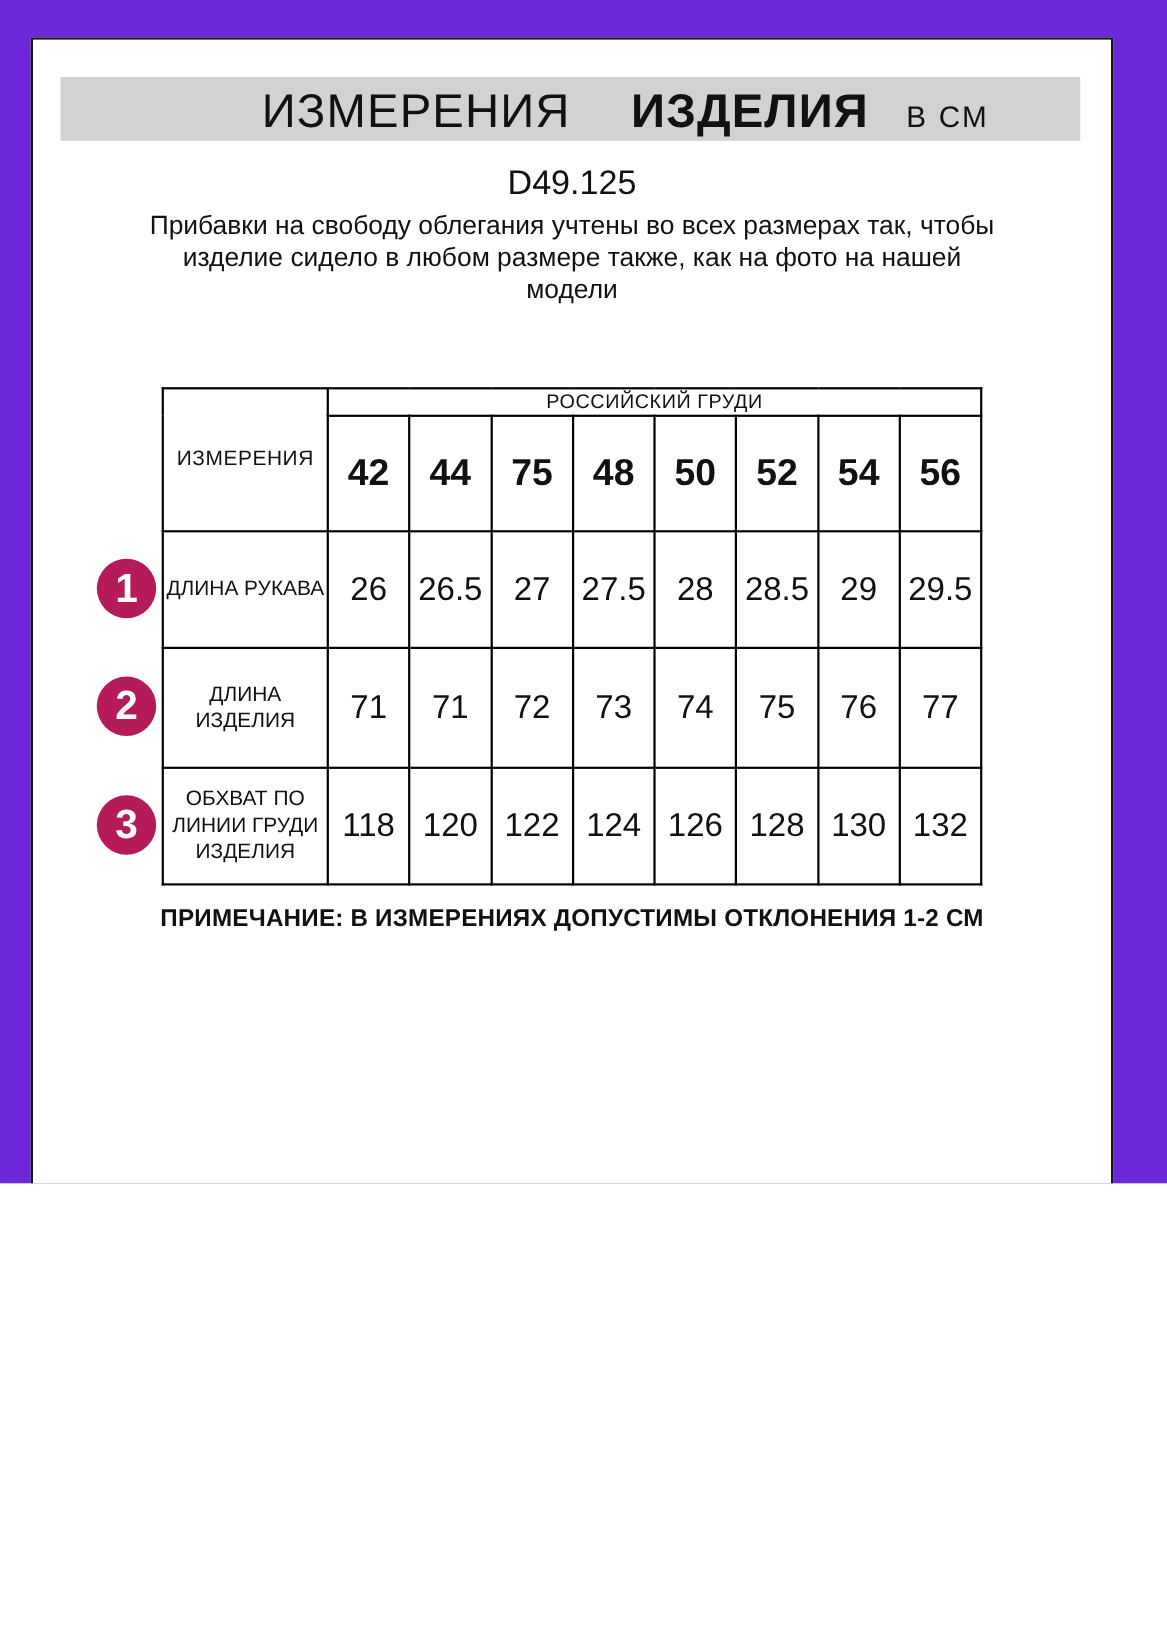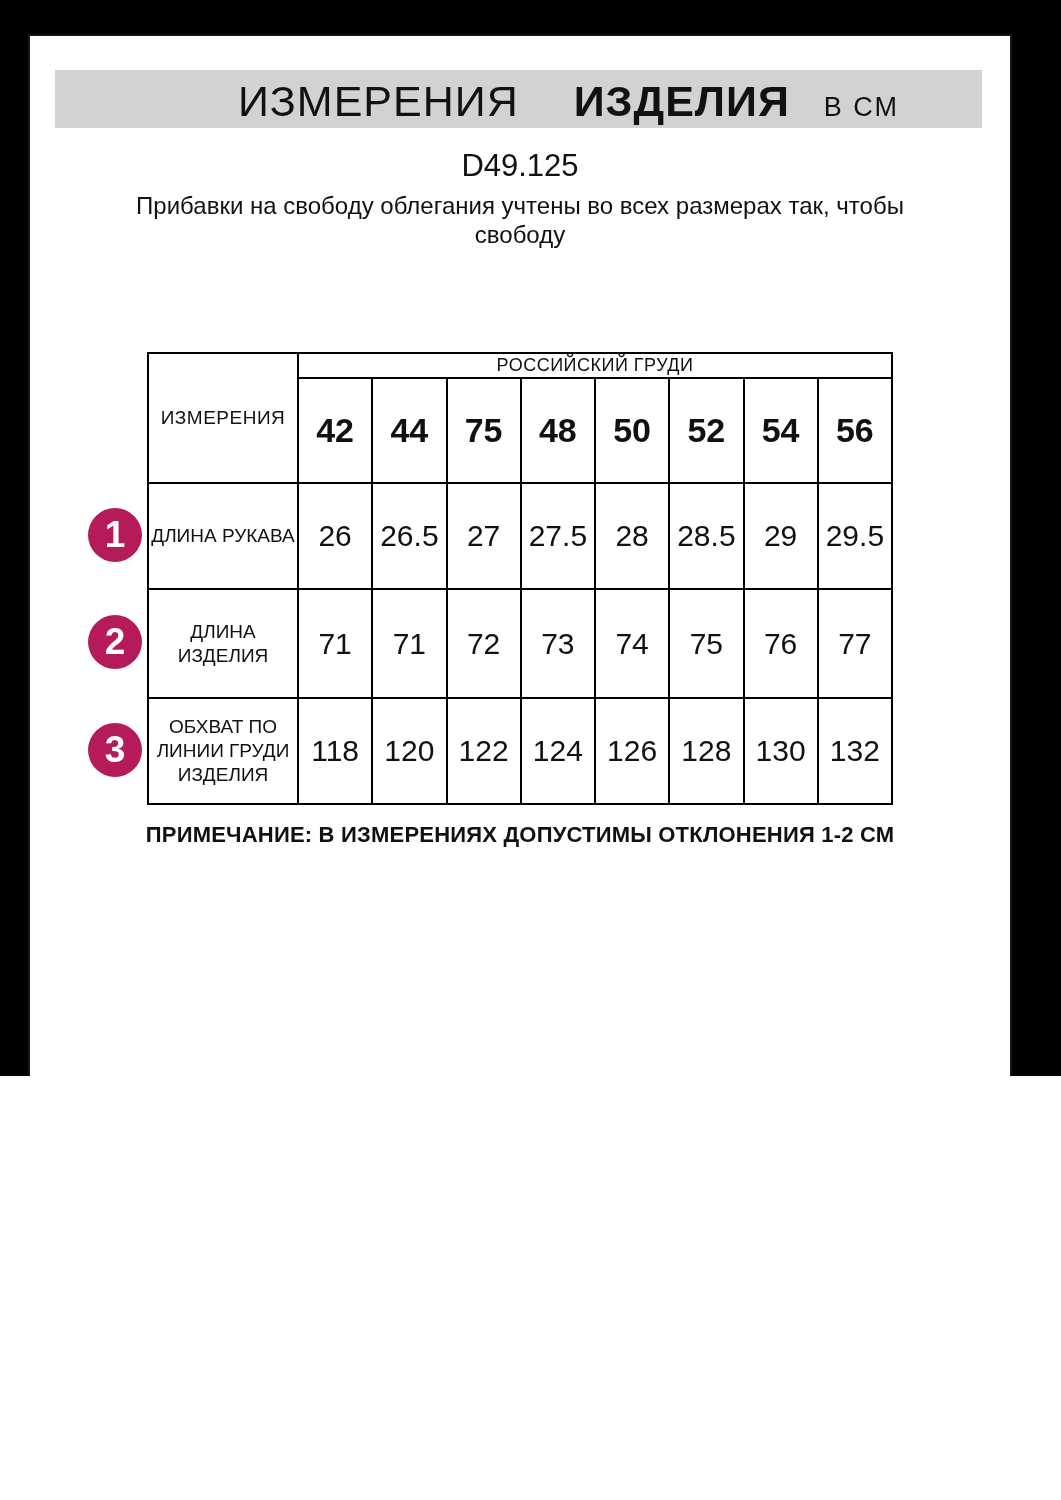--- a/index.html
+++ b/index.html
@@ -6,21 +6,21 @@
     margin: 0;
     padding: 0;
     background: #ffffff;
     font-family: "Liberation Sans", sans-serif;
     color: #111;
   }
   .canvas {
     position: relative;
     width: 1061px;
     height: 1076px;
-    background: #000000;
+    background: #6d28d9;
     overflow: hidden;
   }
   .page {
     position: absolute;
     left: 28px;
     top: 34px;
     width: 984px;
     height: 1416px;
     border: 2px solid #161616;
     box-sizing: border-box;
@@ -152,21 +152,22 @@
   <div class="page">
 
     <div class="title-bar">
       <span class="title-word1">ИЗМЕРЕНИЯ</span><span class="title-word2">ИЗДЕЛИЯ</span><span class="title-unit">В СМ</span>
     </div>
 
     <div class="model-code">D49.125</div>
 
     <div class="description">
       <div>Прибавки на свободу облегания учтены во всех размерах так, чтобы</div>
-      <div>свободу</div>
+      <div>изделие сидело в любом размере также, как на фото на нашей</div>
+      <div>модели</div>
     </div>
 
     <table class="size-table">
       <colgroup>
         <col style="width:150px">
         <col>
           <col>
           <col>
           <col>
           <col>

